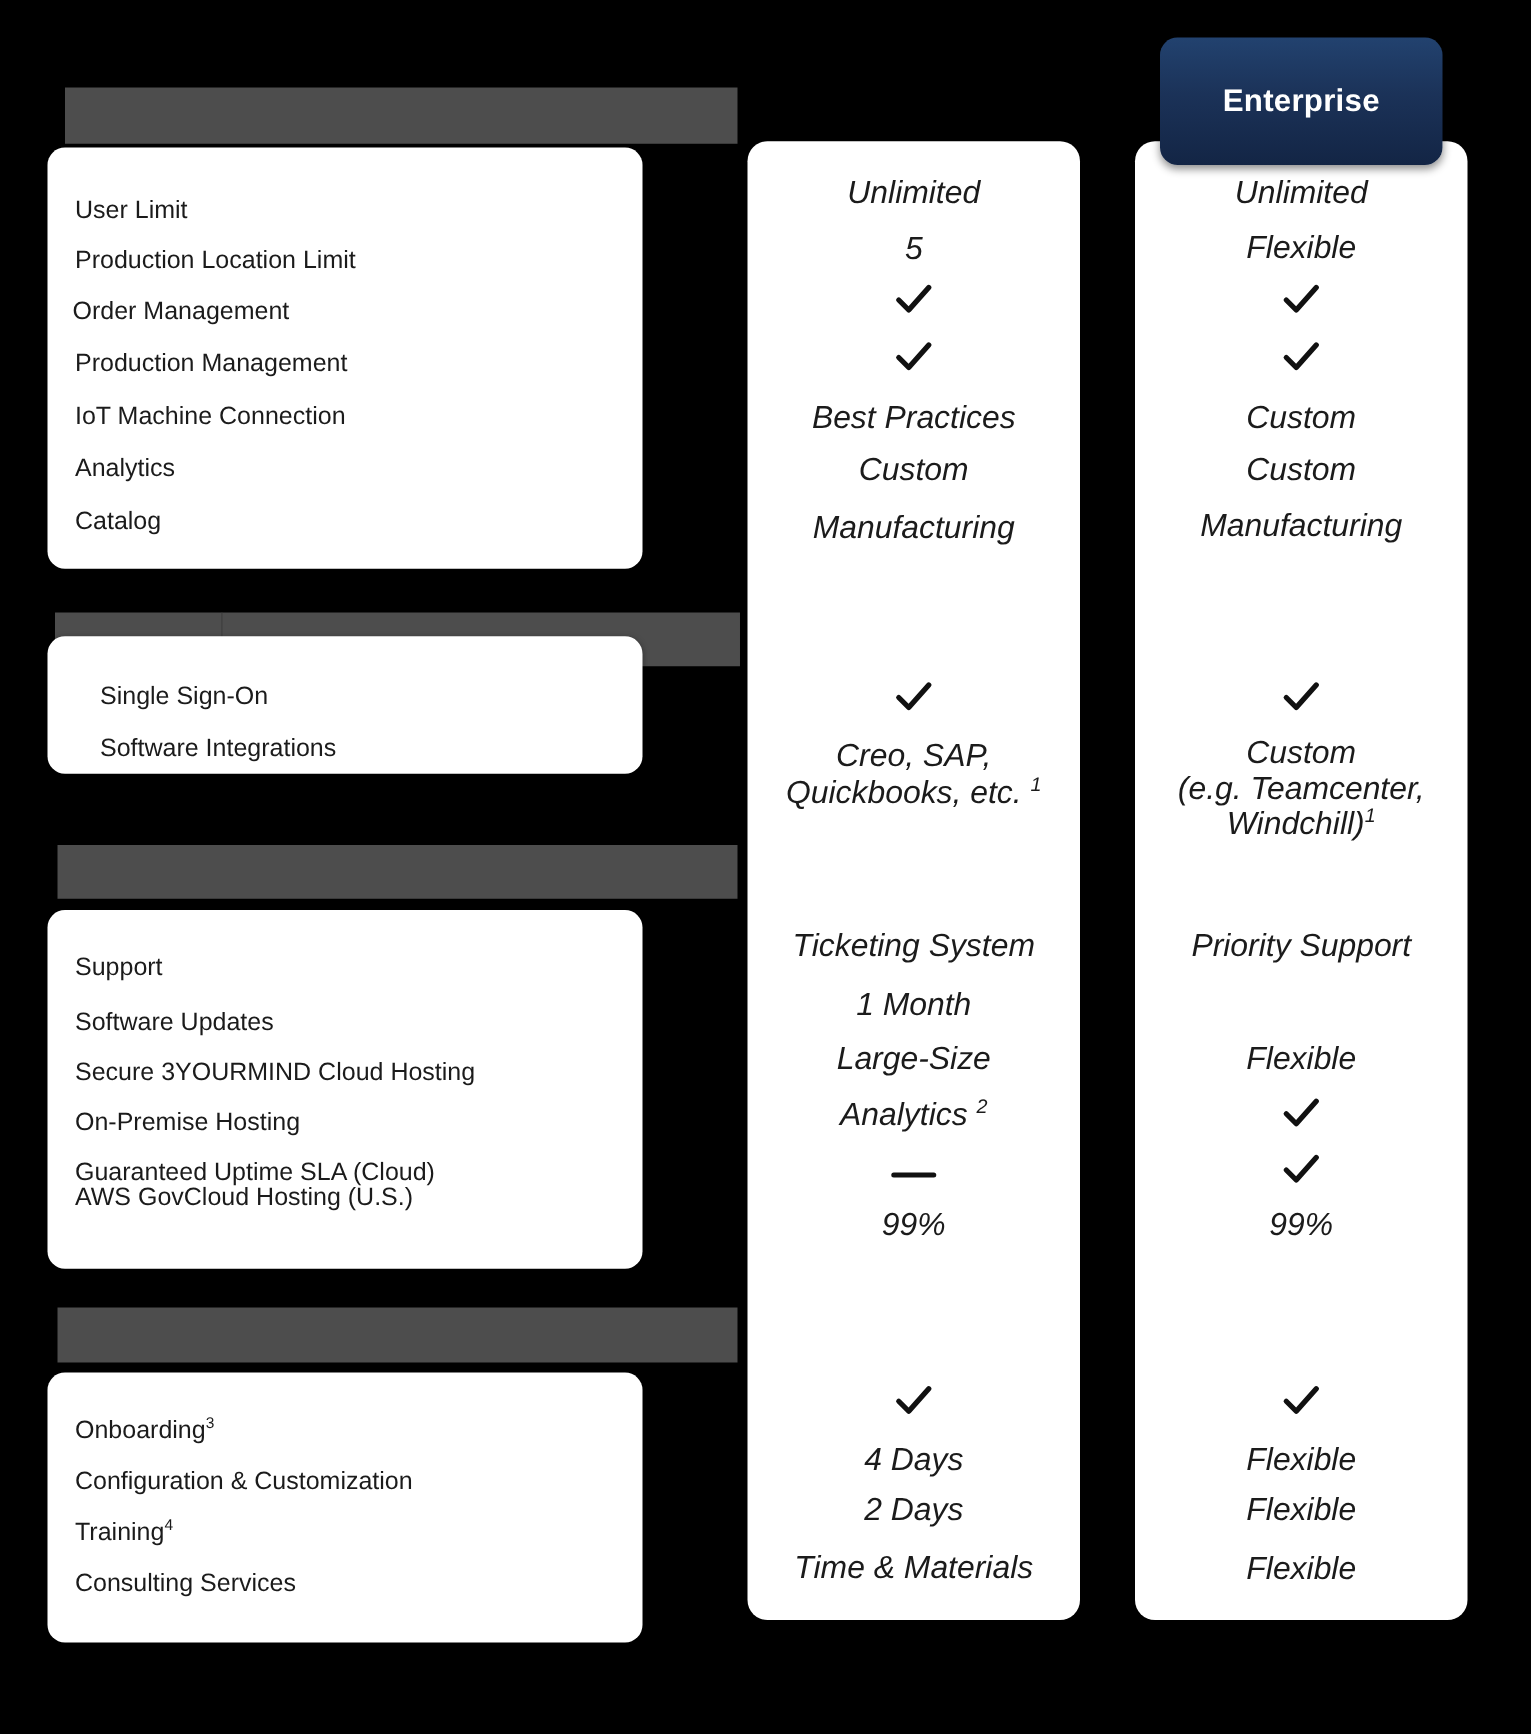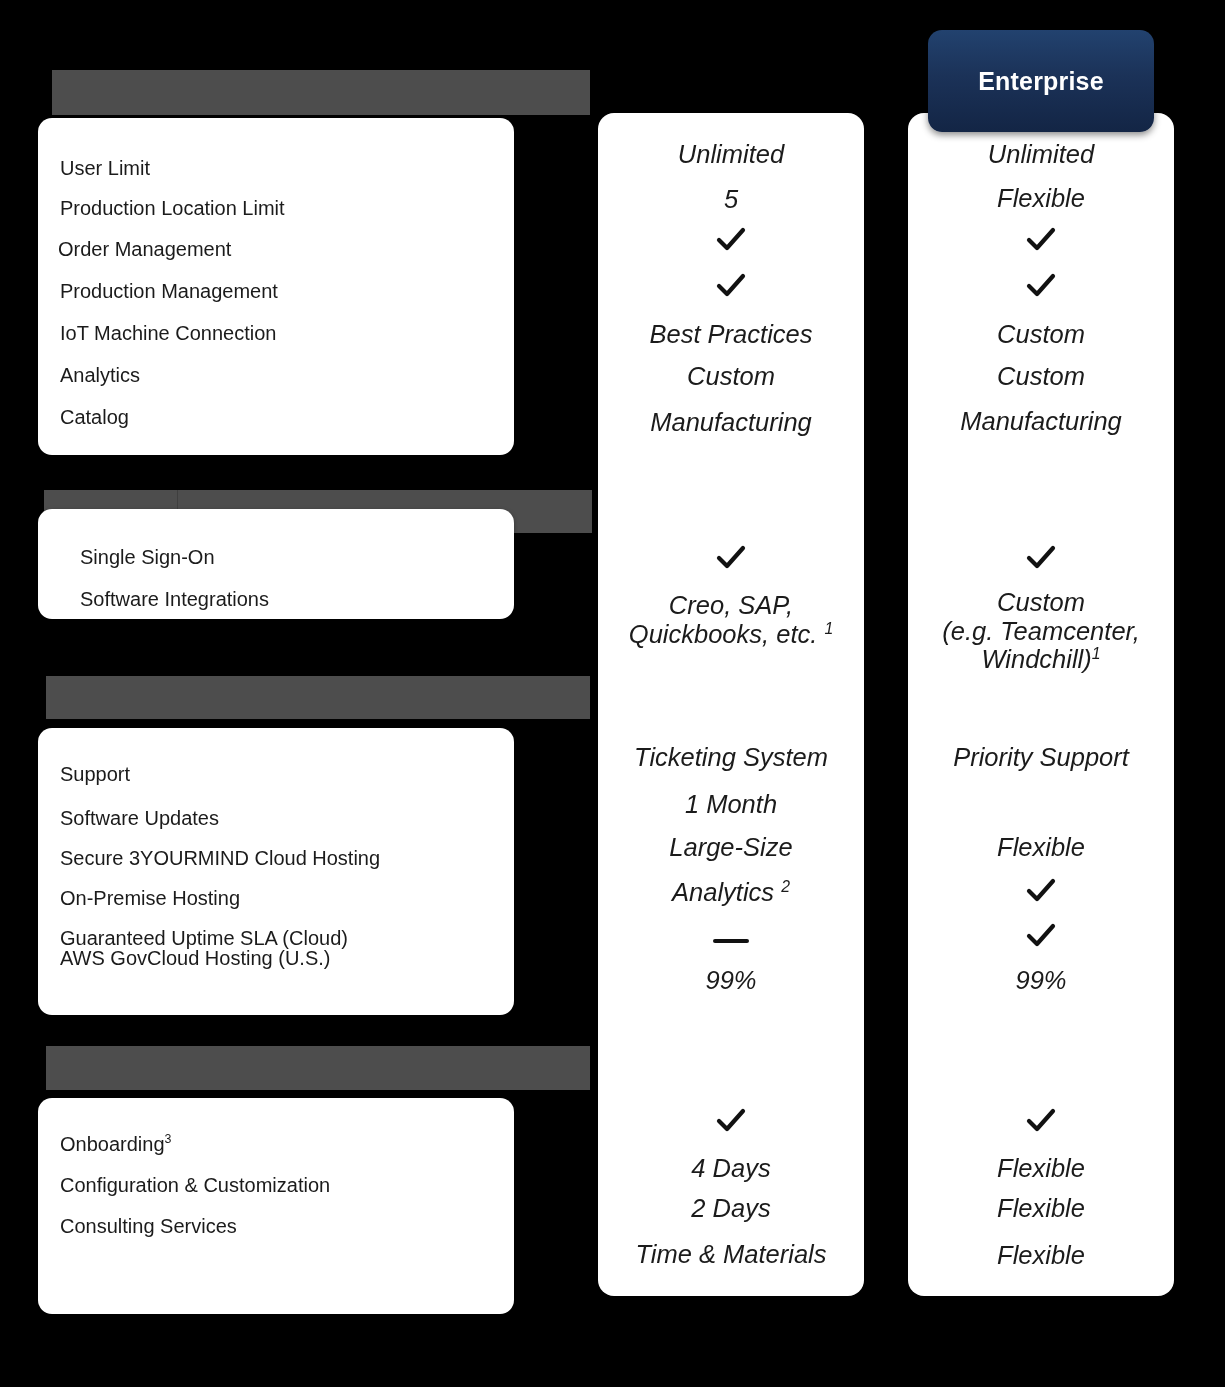--- a/index.html
+++ b/index.html
@@ -211,20 +211,23 @@
   <span></span>
 </div>
 
 <div class="card feature-card" style="top:1098px; height:216px;">
   <div class="feature-item" style="padding-top:18px; padding-bottom:21px;">
     <span>Onboarding</span><sup>3</sup>
   </div>
   <div class="feature-item" style="padding-bottom:21px;">
     <span>Configuration &amp; Customization</span>
   </div>
+  <div class="feature-item" style="padding-bottom:21px;">
+    <span>Training</span><sup>4</sup>
+  </div>
   <div class="feature-item">
     <span>Consulting Services</span>
   </div>
 </div>
 
 <div class="plan-col" style="left:598px;">
   <div class="plan-card"></div>
 
 
   <div class="plan-values">

